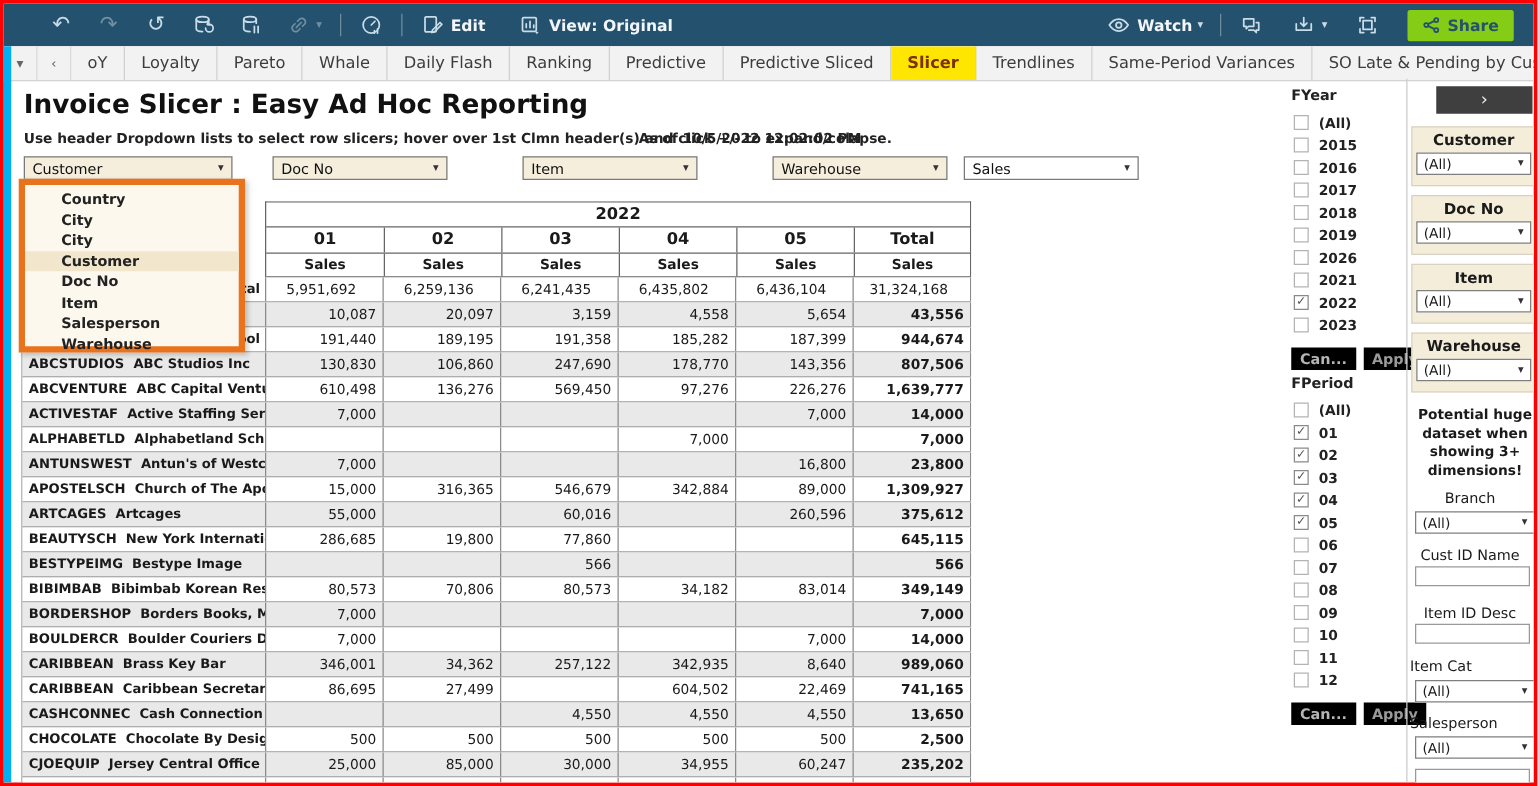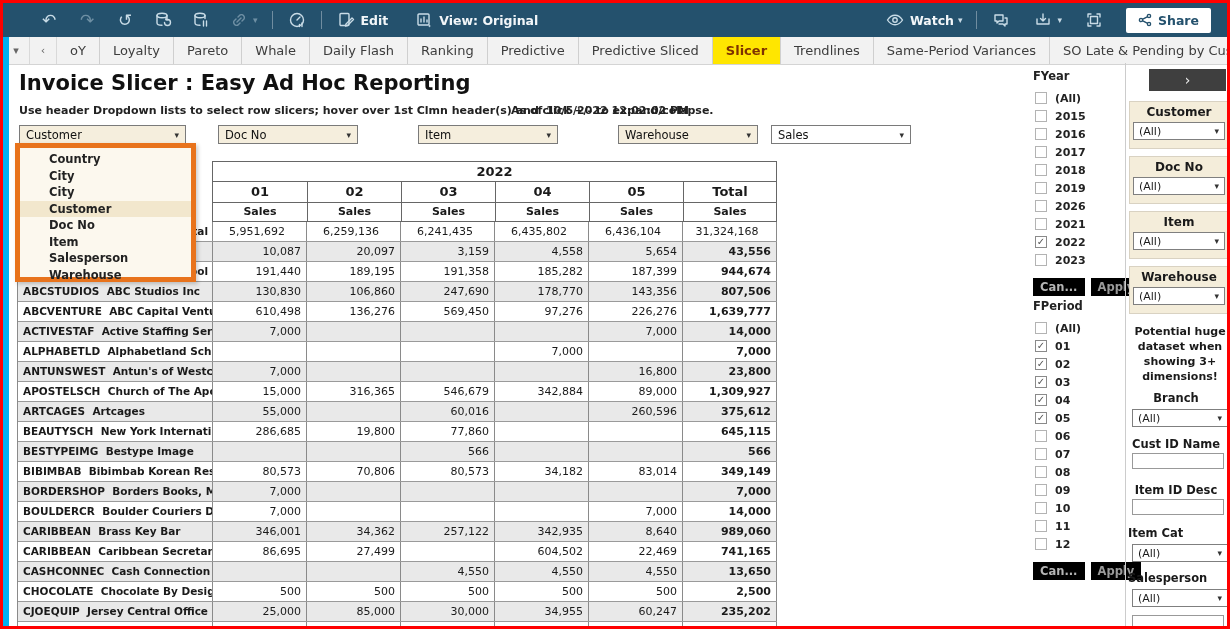--- a/index.html
+++ b/index.html
@@ -11,21 +11,21 @@
   .toolbar .grp{display:flex;align-items:center;gap:18px;}
   .tb-ic{width:20px;height:20px;display:inline-flex;align-items:center;justify-content:center;color:#c9dce7;
          font-size:17px;line-height:1;cursor:pointer;}
   .tb-ic svg{stroke:#c9dce7;fill:none;stroke-width:1.4;stroke-linecap:round;stroke-linejoin:round;}
   .dim{opacity:.45;}
   .sep{width:1px;height:18px;background:rgba(255,255,255,.35);margin:0 14px;}
   .tb-lbl{color:#f2f6f9;font-size:12.5px;font-weight:700;margin-left:5px;}
   .tb-btn{display:flex;align-items:center;cursor:pointer;}
   .caret{color:#c9dce7;font-size:9px;margin-left:4px;}
   .spacer{flex:1;}
-  .share-btn{display:flex;align-items:center;gap:6px;background:#ffffff;color:#24516d;font-size:12.5px;font-weight:700;
+  .share-btn{display:flex;align-items:center;gap:6px;background:#84cc16;color:#24516d;font-size:12.5px;font-weight:700;
              padding:5px 12px;border-radius:2px;margin-right:16px;cursor:pointer;}
   .share-btn svg{stroke:#24516d;fill:none;stroke-width:1.4;}
   
   .tabbar{position:absolute;left:0;top:34px;right:0;height:27px;background:#f2f2f2;border-bottom:1px solid #d4d4d4;
           display:flex;align-items:stretch;overflow:hidden;}
   .tab-nav{display:flex;align-items:center;justify-content:center;width:26px;color:#666;font-size:11px;cursor:pointer;
            border-right:1px solid #d9d9d9;flex:0 0 auto;}
   .tab{display:flex;align-items:center;padding:0 13px;font-size:13px;color:#3d3d3d;border-right:1px solid #cfcfcf;
        white-space:nowrap;cursor:pointer;flex:0 0 auto;}
   .tab.sel{background:#ffe600;color:#7e3100;font-weight:700;}
@@ -78,21 +78,21 @@
   
   .rpanel{position:absolute;left:1122px;top:60px;width:105px;bottom:0;border-left:1px solid #ccc;}
   .collapse{position:absolute;left:23px;top:6px;width:77px;height:22px;background:#3f3f3f;color:#eee;display:flex;
             align-items:center;justify-content:center;font-size:14px;cursor:pointer;}
   .card{position:absolute;left:3px;width:100px;height:48px;background:#f4edda;border:1px solid #d9d2c2;box-sizing:border-box;}
   .cttl{text-align:center;font-size:12px;font-weight:700;margin-top:3px;}
   .sel2{margin:3px auto 0;width:92px;height:18px;box-sizing:border-box;border:1px solid #7f7f7f;background:#fff;
         display:flex;align-items:center;font-size:11px;padding:0 5px;cursor:pointer;}
   .sel2 .dc{margin-left:auto;font-size:9px;color:#333;}
   .note{position:absolute;left:8px;top:261px;width:92px;text-align:center;font-size:11px;font-weight:700;line-height:15px;}
-  .rlbl{position:absolute;width:100px;text-align:center;font-size:11.5px;font-weight:700;}
+  .rlbl{position:absolute;width:100px;text-align:center;font-size:11.5px;font-weight:400;}
   .rlbl.left{text-align:left;left:2px;}
   .rinput{position:absolute;left:6px;width:92px;height:16px;box-sizing:border-box;border:1px solid #999;background:#fff;cursor:text;}
   .rsel{position:absolute;left:6px;width:96px;}
 </style>
 </head>
 <body>
 
 <div class="shot">
 
   <div class="toolbar">

